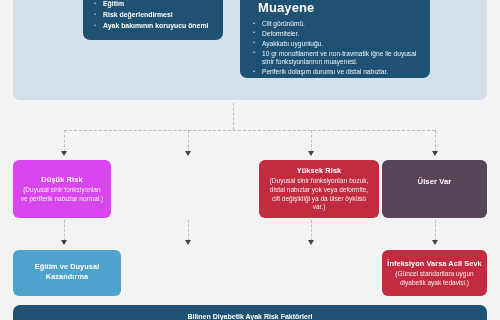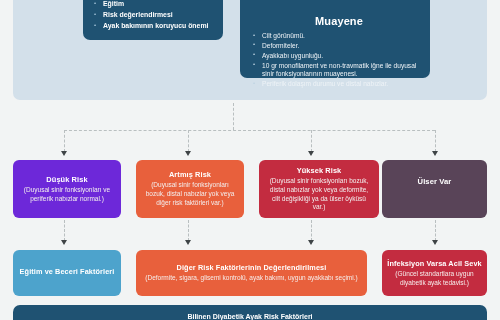--- a/index.html
+++ b/index.html
@@ -17,21 +17,21 @@
     background:#d3e0ea;border-radius:7px;
   }
   .navy-box{
     position:absolute;background:#1f5272;border-radius:7px;color:#fff;
     box-sizing:border-box;
   }
   #box-egitim{left:83px;top:-8px;width:140px;height:48px;padding:7px 8px 6px 10px;}
   #box-muayene{left:240px;top:-8px;width:190px;height:86px;padding:8px 10px 6px 12px;}
 
   .box-title{
-    font-size:11px;font-weight:bold;letter-spacing:.1px;margin:15px 0 5px 6px;text-align:center;
+    font-size:13px;font-weight:bold;letter-spacing:.1px;margin:0 0 5px 6px;
   }
   ul.bullets{margin:0;padding:0;list-style:none;}
   ul.bullets li{
     position:relative;padding-left:10px;font-size:6.6px;line-height:1.32;
     margin-bottom:1.2px;color:#eef3f7;
   }
   ul.bullets li::before{
     content:"\2022";position:absolute;left:1px;top:-0.5px;font-size:6px;color:#bdd3e2;
   }
   #box-egitim ul.bullets li{font-size:6.9px;font-weight:bold;color:#ffffff;line-height:1.45;margin-bottom:1px;}
@@ -54,21 +54,21 @@
   
   .risk-box{
     position:absolute;top:160px;height:58px;border-radius:6px;
     box-sizing:border-box;color:#fff;text-align:center;
     display:flex;flex-direction:column;align-items:center;justify-content:center;
     padding:4px 6px;
   }
   .risk-box .r-title{font-size:7.4px;font-weight:bold;margin-bottom:2px;letter-spacing:.1px;}
   .risk-box .r-sub{font-size:6.5px;line-height:1.35;color:#f3eeee;}
 
-  #risk-1{left:13px;width:108px;background:#6d28d9;}
+  #risk-1{left:13px;width:98px;background:#d946ef;}
   #risk-2{left:136px;width:108px;background:#e8603c;}
   #risk-3{left:259px;width:120px;background:#c32c40;}
   #risk-4{left:382px;width:105px;background:#594458;}
   #risk-4 .r-title{font-size:7.6px;margin-bottom:16px;}
 
   
   .action-box{
     position:absolute;top:250px;height:46px;border-radius:6px;
     box-sizing:border-box;color:#fff;text-align:center;
     display:flex;flex-direction:column;align-items:center;justify-content:center;
@@ -125,49 +125,41 @@
     <div class="arrow" style="left:60.5px;top:151px;"></div>
     <div class="arrow" style="left:184.5px;top:151px;"></div>
     <div class="arrow" style="left:307.5px;top:151px;"></div>
     <div class="arrow" style="left:431.5px;top:151px;"></div>
   </div>
 
   <div class="risk-box" id="risk-1">
     <div class="r-title">Düşük Risk</div>
     <div class="r-sub">(Duyusal sinir fonksiyonları ve periferik nabızlar normal.)</div>
   </div>
-  <div class="risk-box" id="risk-2">
-    <div class="r-title">Artmış Risk</div>
-    <div class="r-sub">(Duyusal sinir fonksiyonları bozuk, distal nabızlar yok veya diğer risk faktörleri var.)</div>
-  </div>
   <div class="risk-box" id="risk-3">
     <div class="r-title">Yüksek Risk</div>
     <div class="r-sub">(Duyusal sinir fonksiyonları bozuk, distal nabızlar yok veya deformite, cilt değişikliği ya da ülser öyküsü var.)</div>
   </div>
   <div class="risk-box" id="risk-4">
     <div class="r-title">Ülser Var</div>
   </div>
 
   <div class="conn">
     <div class="v-line" style="left:64px;top:220px;height:21px;"></div>
     <div class="v-line" style="left:188px;top:220px;height:21px;"></div>
     <div class="v-line" style="left:311px;top:220px;height:21px;"></div>
     <div class="v-line" style="left:435px;top:220px;height:21px;"></div>
     <div class="arrow" style="left:60.5px;top:240px;"></div>
     <div class="arrow" style="left:184.5px;top:240px;"></div>
     <div class="arrow" style="left:307.5px;top:240px;"></div>
     <div class="arrow" style="left:431.5px;top:240px;"></div>
   </div>
 
   <div class="action-box" id="act-1">
-    <div class="a-title">Eğitim ve Beceri Faktörleri</div>
-  </div>
-  <div class="action-box" id="act-2">
-    <div class="a-title">Diğer Risk Faktörlerinin Değerlendirilmesi</div>
-    <div class="a-sub">(Deformite, sigara, glisemi kontrolü, ayak bakımı, uygun ayakkabı seçimi.)</div>
+    <div class="a-title">Eğitim ve Duyusal Kazandırma</div>
   </div>
   <div class="action-box" id="act-3">
     <div class="a-title">İnfeksiyon Varsa Acil Sevk</div>
     <div class="a-sub">(Güncel standartlara uygun diyabetik ayak tedavisi.)</div>
   </div>
 
   <div class="bottom-bar">
     <div class="b-text">Bilinen Diyabetik Ayak Risk Faktörleri</div>
   </div>
 

